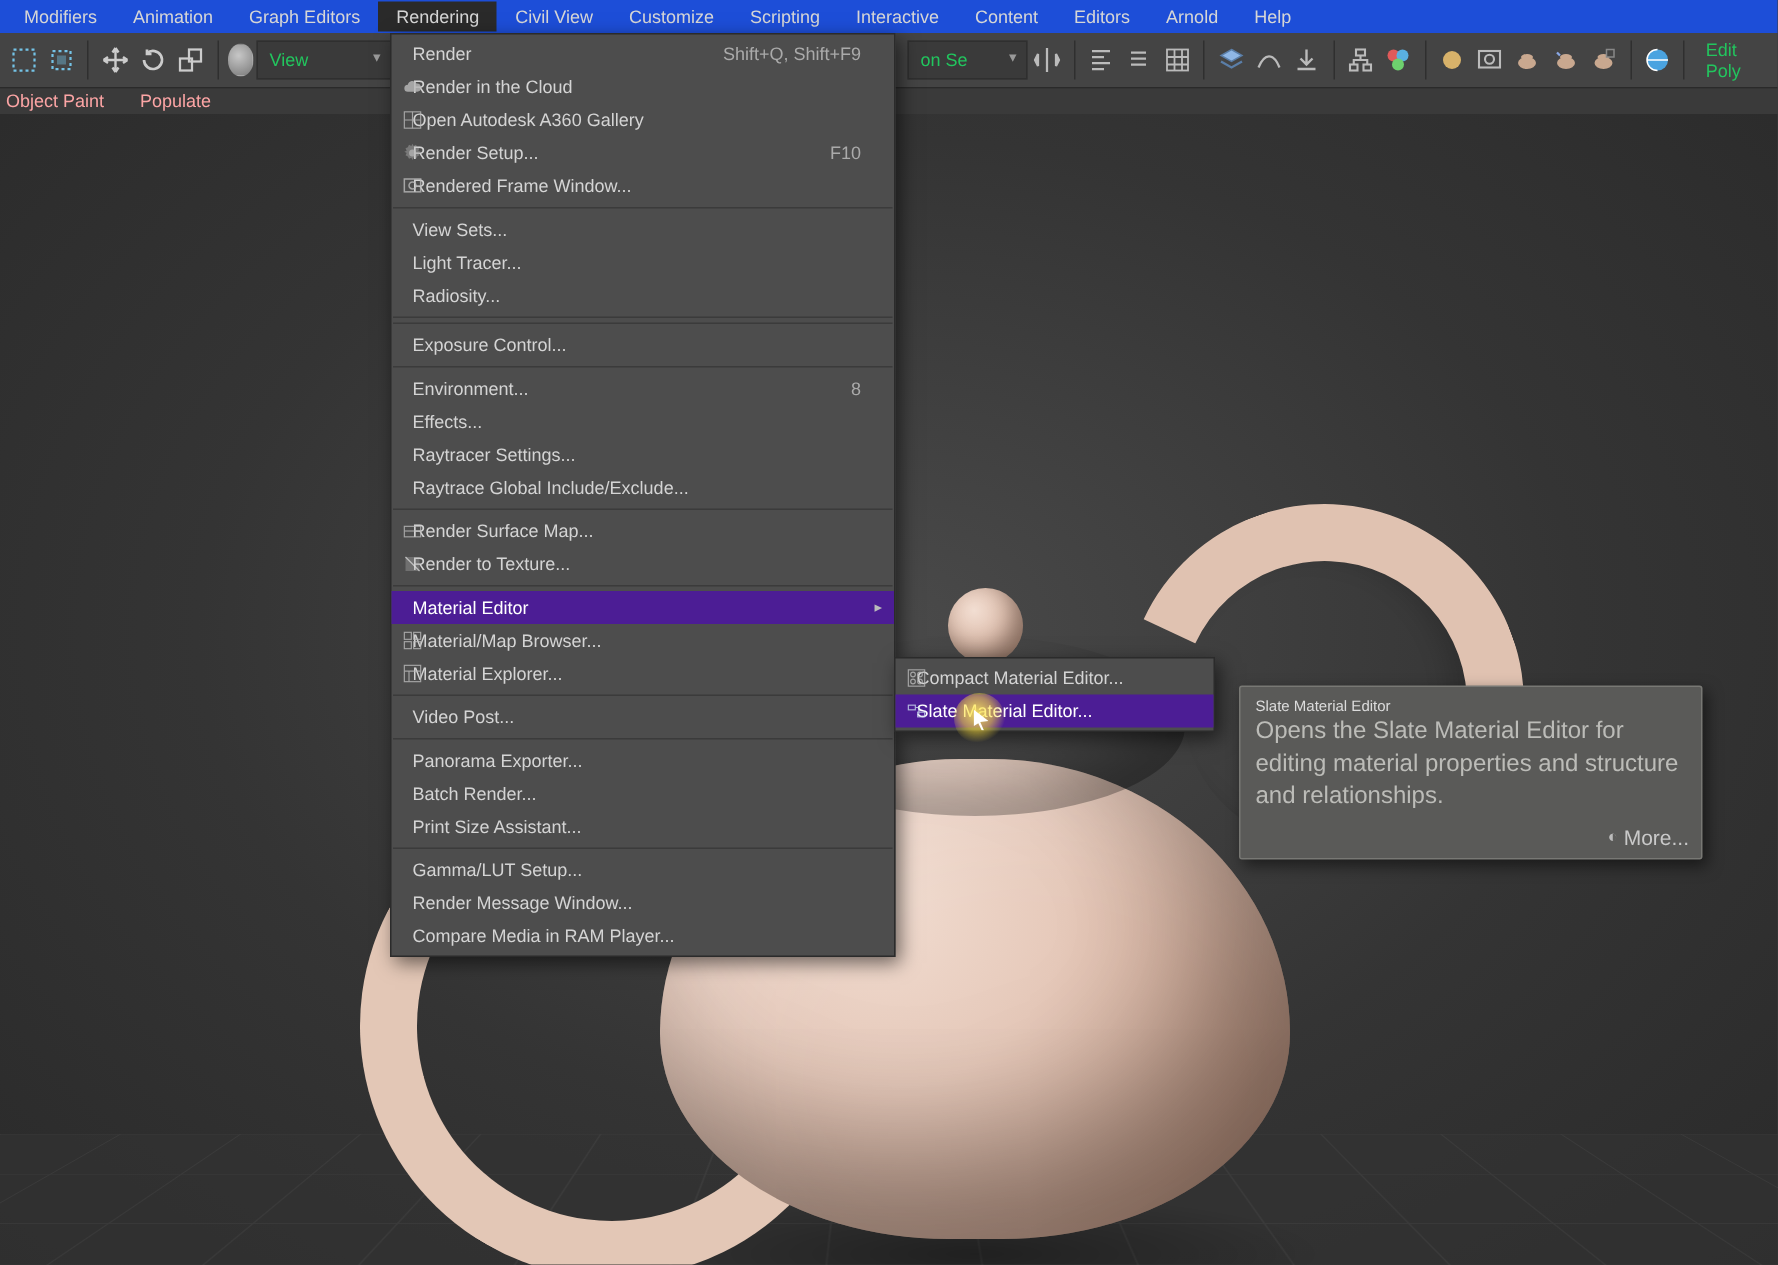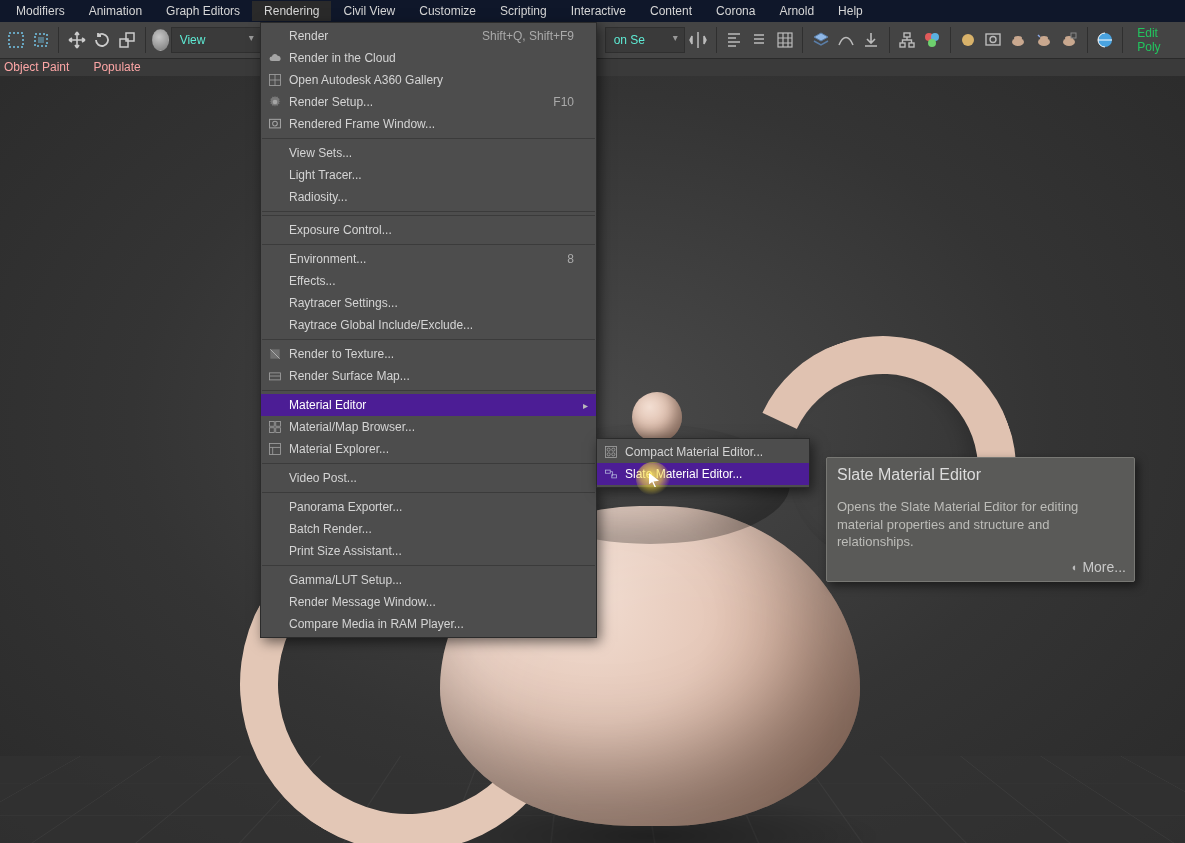--- a/index.html
+++ b/index.html
@@ -4,21 +4,21 @@
 <style>
   html,body {
     margin:0; padding:0; width:1185px; height:843px;
     font-family:"Segoe UI",Tahoma,Arial,sans-serif;
     font-size:12px; color:#c8c8c8;
     background:#3a3a3a; overflow:hidden; user-select:none;
   }
   
   .menubar {
     position:absolute; top:0; left:0; right:0; height:22px;
-    background:#0f172a; display:flex; align-items:center;
+    background:#1d4ed8; display:flex; align-items:center;
     border-bottom:1px solid #2a2a2a; padding:0 4px;
   }
   .menubar .menu-item {
     padding:3px 12px; color:#d6d6d6; cursor:pointer;
   }
   .menubar .menu-item.active {
     background:#2a2a2a;
   }
   
   .toolbar {
@@ -26,21 +26,21 @@
     background:#444; border-bottom:1px solid #2a2a2a;
     display:flex; align-items:center; padding:0 4px; gap:2px;
   }
   .toolbar .tool-btn {
     width:28px; height:28px; display:flex; align-items:center; justify-content:center;
     border:1px solid transparent; border-radius:2px; color:#bfbfbf;
   }
   .toolbar .tool-btn svg { width:18px; height:18px; }
   .toolbar .sep { width:1px; height:26px; background:#2f2f2f; margin:0 4px; }
   .toolbar .dropdown {
-    height:24px; background:#3a3a3a; border:1px solid #2f2f2f; color:#5eead4;
+    height:24px; background:#3a3a3a; border:1px solid #2f2f2f; color:#22c55e;
     padding:0 20px 0 8px; font-size:12px; display:flex; align-items:center; position:relative;
     min-width:60px;
   }
   .toolbar .dropdown::after{
     content:"▾"; position:absolute; right:6px; top:4px; font-size:10px; color:#999;
   }
   .toolbar-lbl {
     font-size:12px; color:#22c55e; padding:0 8px;
   }
   
@@ -112,21 +112,21 @@
     border-radius:50%;
   }
 
   
   .dropdown-menu {
     position:absolute; background:#4d4d4d;
     border:1px solid #2b2b2b; box-shadow:3px 4px 12px rgba(0,0,0,0.55);
     padding:2px 0; z-index:100;
   }
   .dropdown-menu .mi{
-    display:flex; align-items:center; height:22px; padding:0 22px 0 28px;
+    display:flex; align-items:center; height:22px; padding:0 22px 0 14px;
     color:#d4d4d4; position:relative; cursor:pointer; white-space:nowrap;
   }
   .dropdown-menu .mi .short{
     margin-left:auto; color:#aaa; padding-left:40px; font-size:12px;
   }
   .dropdown-menu .mi .sub-arrow{
     position:absolute; right:8px; font-size:10px; color:#bbb;
   }
   .dropdown-menu .mi.highlight{
     background:#4c1d95; color:#fff;
@@ -141,22 +141,22 @@
   .rendering-menu { top:22px; left:260px; width:335px; }
   .submenu { top:438px; left:596px; width:212px; }
 
   
   .tooltip {
     position:absolute; top:457px; left:826px; width:287px;
     background:#5a5a58; border:1px solid #787874; border-radius:2px;
     padding:8px 10px 30px 10px; color:#cfcfcf; z-index:101;
     box-shadow:3px 4px 10px rgba(0,0,0,0.5);
   }
-  .tooltip .tt-title{ font-size:16px; color:#dcdcdc; margin-bottom:14px; }
-  .tooltip .tt-desc{ font-size:13px; color:#bcbcb8; line-height:1.35; }
+  .tooltip .tt-title{ font-size:10px; color:#dcdcdc; margin-bottom:0; }
+  .tooltip .tt-desc{ font-size:16px; color:#bcbcb8; line-height:1.35; }
   .tooltip .tt-more{
     position:absolute; right:8px; bottom:6px; font-size:14px; color:#c9c9c9;
     display:flex; align-items:center; gap:4px;
   }
   .tooltip .tt-more::before{
     content:"◐"; font-size:11px; color:#bbb;
   }
   .toolbar .tool-btn.round{
     background:radial-gradient(circle at 40% 35%, #c7c7c7, #7c7c7c);
     border-radius:50%; width:20px; height:20px;
@@ -177,21 +177,21 @@
 <div class="menubar">
     <div class="menu-item">Modifiers</div>
     <div class="menu-item">Animation</div>
     <div class="menu-item">Graph Editors</div>
     <div class="menu-item active">Rendering</div>
     <div class="menu-item">Civil View</div>
     <div class="menu-item">Customize</div>
     <div class="menu-item">Scripting</div>
     <div class="menu-item">Interactive</div>
     <div class="menu-item">Content</div>
-    <div class="menu-item">Corona</div>
+    <div class="menu-item">Editors</div>
     <div class="menu-item">Arnold</div>
     <div class="menu-item">Help</div>
   </div>
 
 <div class="toolbar">
   <div class="tool-btn">
       <svg viewBox="0 0 18 18">
         <rect x="2" y="2" width="14" height="14" fill="none" stroke="#74c3e6" stroke-width="1.5" stroke-dasharray="2 2"></rect>
       </svg>
     </div>
@@ -412,35 +412,35 @@
     </div>
     <div class="mi">
       <span>Raytracer Settings...</span>
     </div>
     <div class="mi">
       <span>Raytrace Global Include/Exclude...</span>
     </div>
     <div class="sep"></div>
     <div class="mi">
       <span class="mi-icon">
+        <svg width="14" height="14" viewBox="0 0 18 18" fill="none" stroke="#bbb">
+          <rect x="2" y="5" width="14" height="9"></rect>
+          <path d="M2 9h14"></path>
+        </svg>
+      </span>
+      <span>Render Surface Map...</span>
+    </div>
+    <div class="mi">
+      <span class="mi-icon">
         <svg width="14" height="14" viewBox="0 0 18 18" fill="#bbb">
           <rect x="3" y="3" width="12" height="12" opacity="0.4"></rect>
           <path d="M3 3l12 12" stroke="#ddd"></path>
         </svg>
       </span>
       <span>Render to Texture...</span>
-    </div>
-    <div class="mi">
-      <span class="mi-icon">
-        <svg width="14" height="14" viewBox="0 0 18 18" fill="none" stroke="#bbb">
-          <rect x="2" y="5" width="14" height="9"></rect>
-          <path d="M2 9h14"></path>
-        </svg>
-      </span>
-      <span>Render Surface Map...</span>
     </div>
     <div class="sep"></div>
     <div class="mi highlight">
       <span>Material Editor</span>
       <span class="sub-arrow">▸</span>
     </div>
     <div class="mi">
       <span class="mi-icon">
         <svg width="14" height="14" viewBox="0 0 18 18" fill="none" stroke="#bbb">
           <rect x="2" y="2" width="6" height="6"></rect>

